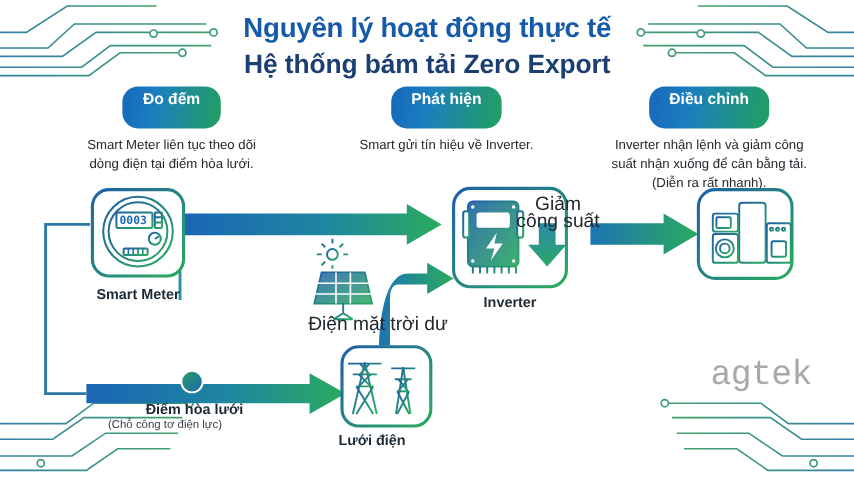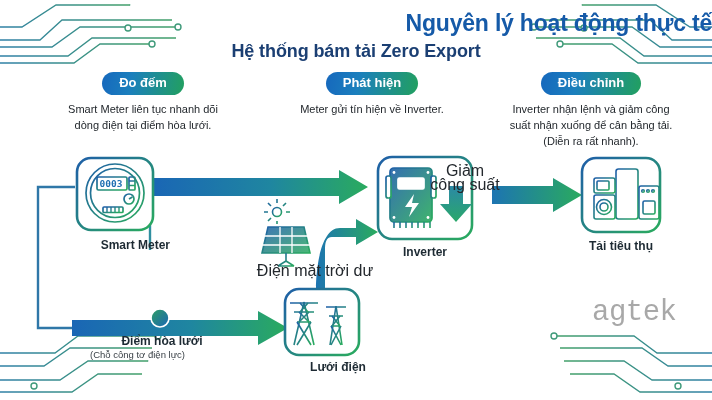--- a/index.html
+++ b/index.html
@@ -9,36 +9,36 @@
     font-family:"Liberation Sans","DejaVu Sans",sans-serif;
     position:relative;
   }
   .stage{position:absolute;inset:0;width:712px;height:400px;}
 
   
   .circuit{position:absolute;top:0;left:0;width:712px;height:400px;pointer-events:none;}
 
   
   .title{
-    position:absolute;left:0;top:10px;width:712px;text-align:right;
+    position:absolute;left:0;top:10px;width:712px;text-align:center;
     font-size:23px;font-weight:bold;color:#155aa8;letter-spacing:-0.2px;
   }
   .subtitle{
     position:absolute;left:0;top:41px;width:712px;text-align:center;
-    font-size:18px;font-weight:bold;color:#1b3f73;letter-spacing:-0.1px;
+    font-size:22px;font-weight:bold;color:#1b3f73;letter-spacing:-0.1px;
   }
 
   
   .col{position:absolute;top:72px;text-align:center;}
   .col-1{left:18px;width:250px;}
   .col-2{left:247px;width:250px;}
   .col-3{left:470px;width:242px;}
 
   .badge{
-    display:inline-block;padding:4px 17px 5px 17px;border-radius:13px;
+    display:inline-block;padding:4px 17px 17px 17px;border-radius:13px;
     font-size:13px;font-weight:bold;color:#ffffff;line-height:1.1;
     background:linear-gradient(100deg,#1668bd 0%,#1b7fbd 35%,#22a05f 100%);
   }
   .steptext{
     margin-top:7px;font-size:11px;color:#23282d;line-height:1.42;
     font-weight:400;
   }
   .nodelabel{
     position:absolute;text-align:center;font-size:12px;font-weight:bold;color:#1d2a33;
     white-space:nowrap;
@@ -116,29 +116,29 @@
       <circle cx="678" cy="386" r="3"></circle>
     </g>
   </svg>
 
   <div class="title">Nguyên lý hoạt động thực tế</div>
   <div class="subtitle">Hệ thống bám tải Zero Export</div>
 
   <div class="col col-1">
     <div class="badge">Đo đếm</div>
     <div class="steptext">
-      <div>Smart Meter liên tục nhanh dõi</div>
+      <div>Smart Meter liên tục theo dõi</div>
       <div>dòng điện tại điểm hòa lưới.</div>
     </div>
   </div>
 
   <div class="col col-2">
     <div class="badge">Phát hiện</div>
     <div class="steptext">
-      <div>Meter gửi tín hiện về Inverter.</div>
+      <div>Smart gửi tín hiệu về Inverter.</div>
     </div>
   </div>
 
   <div class="col col-3">
     <div class="badge">Điều chỉnh</div>
     <div class="steptext">
       <div>Inverter nhận lệnh và giảm công</div>
       <div>suất nhận xuống để cân bằng tải.</div>
       <div>(Diễn ra rất nhanh).</div>
     </div>
@@ -278,24 +278,23 @@
       <circle cx="277" cy="212" r="4.5"></circle>
       <path d="M277,203 v-4 M277,221 v3 M268,212 h-4 M286,212 h4 M271,206 l-3,-3 M283,206 l3,-3 M271,218 l-3,3"></path>
       <path d="M268,227 h36 l6,26 h-48 z" fill="url(#iconG)" fill-opacity="0.85" stroke="none"></path>
       <path d="M268,227 h36 l6,26 h-48 z"></path>
       <path d="M280,227 v26 M292,227 v26" stroke="#ffffff" stroke-width="1.3"></path>
       <path d="M264.5,236 h43 M262.5,245 h47" stroke="#ffffff" stroke-width="1.3"></path>
       <path d="M286,253 v8 M278,266 h16 M286,261 l-8,5 M286,261 l8,5"></path>
     </g>
   </svg>
 
-  <div class="nodelabel" style="left:60px;top:238px;width:110px;text-align:right;">Smart Meter</div>
+  <div class="nodelabel" style="left:60px;top:238px;width:110px;">Smart Meter</div>
   <div class="nodelabel" style="left:375px;top:245px;width:100px;">Inverter</div>
-  <div class="nodelabel" style="left:566px;top:239px;width:110px;">Tải tiêu thụ</div>
-  <div class="nodelabel" style="left:288px;top:360px;width:100px;">Lưới điện</div>
+  <div class="nodelabel" style="left:260px;top:360px;width:100px;">Lưới điện</div>
   <div class="smalllabel" style="left:240px;top:262px;width:150px;">Điện mặt trời dư</div>
   <div class="nodelabel" style="left:90px;top:334px;width:144px;">Điểm hòa lưới</div>
   <div class="sublabel" style="left:90px;top:349px;width:144px;">(Chỗ công tơ điện lực)</div>
 
   <div class="smalllabel" style="left:420px;top:162px;width:90px;">Giảm</div>
   <div class="smalllabel" style="left:420px;top:176px;width:90px;">công suất</div>
 
   <div class="agtek">agtek</div>
 
 </div>

